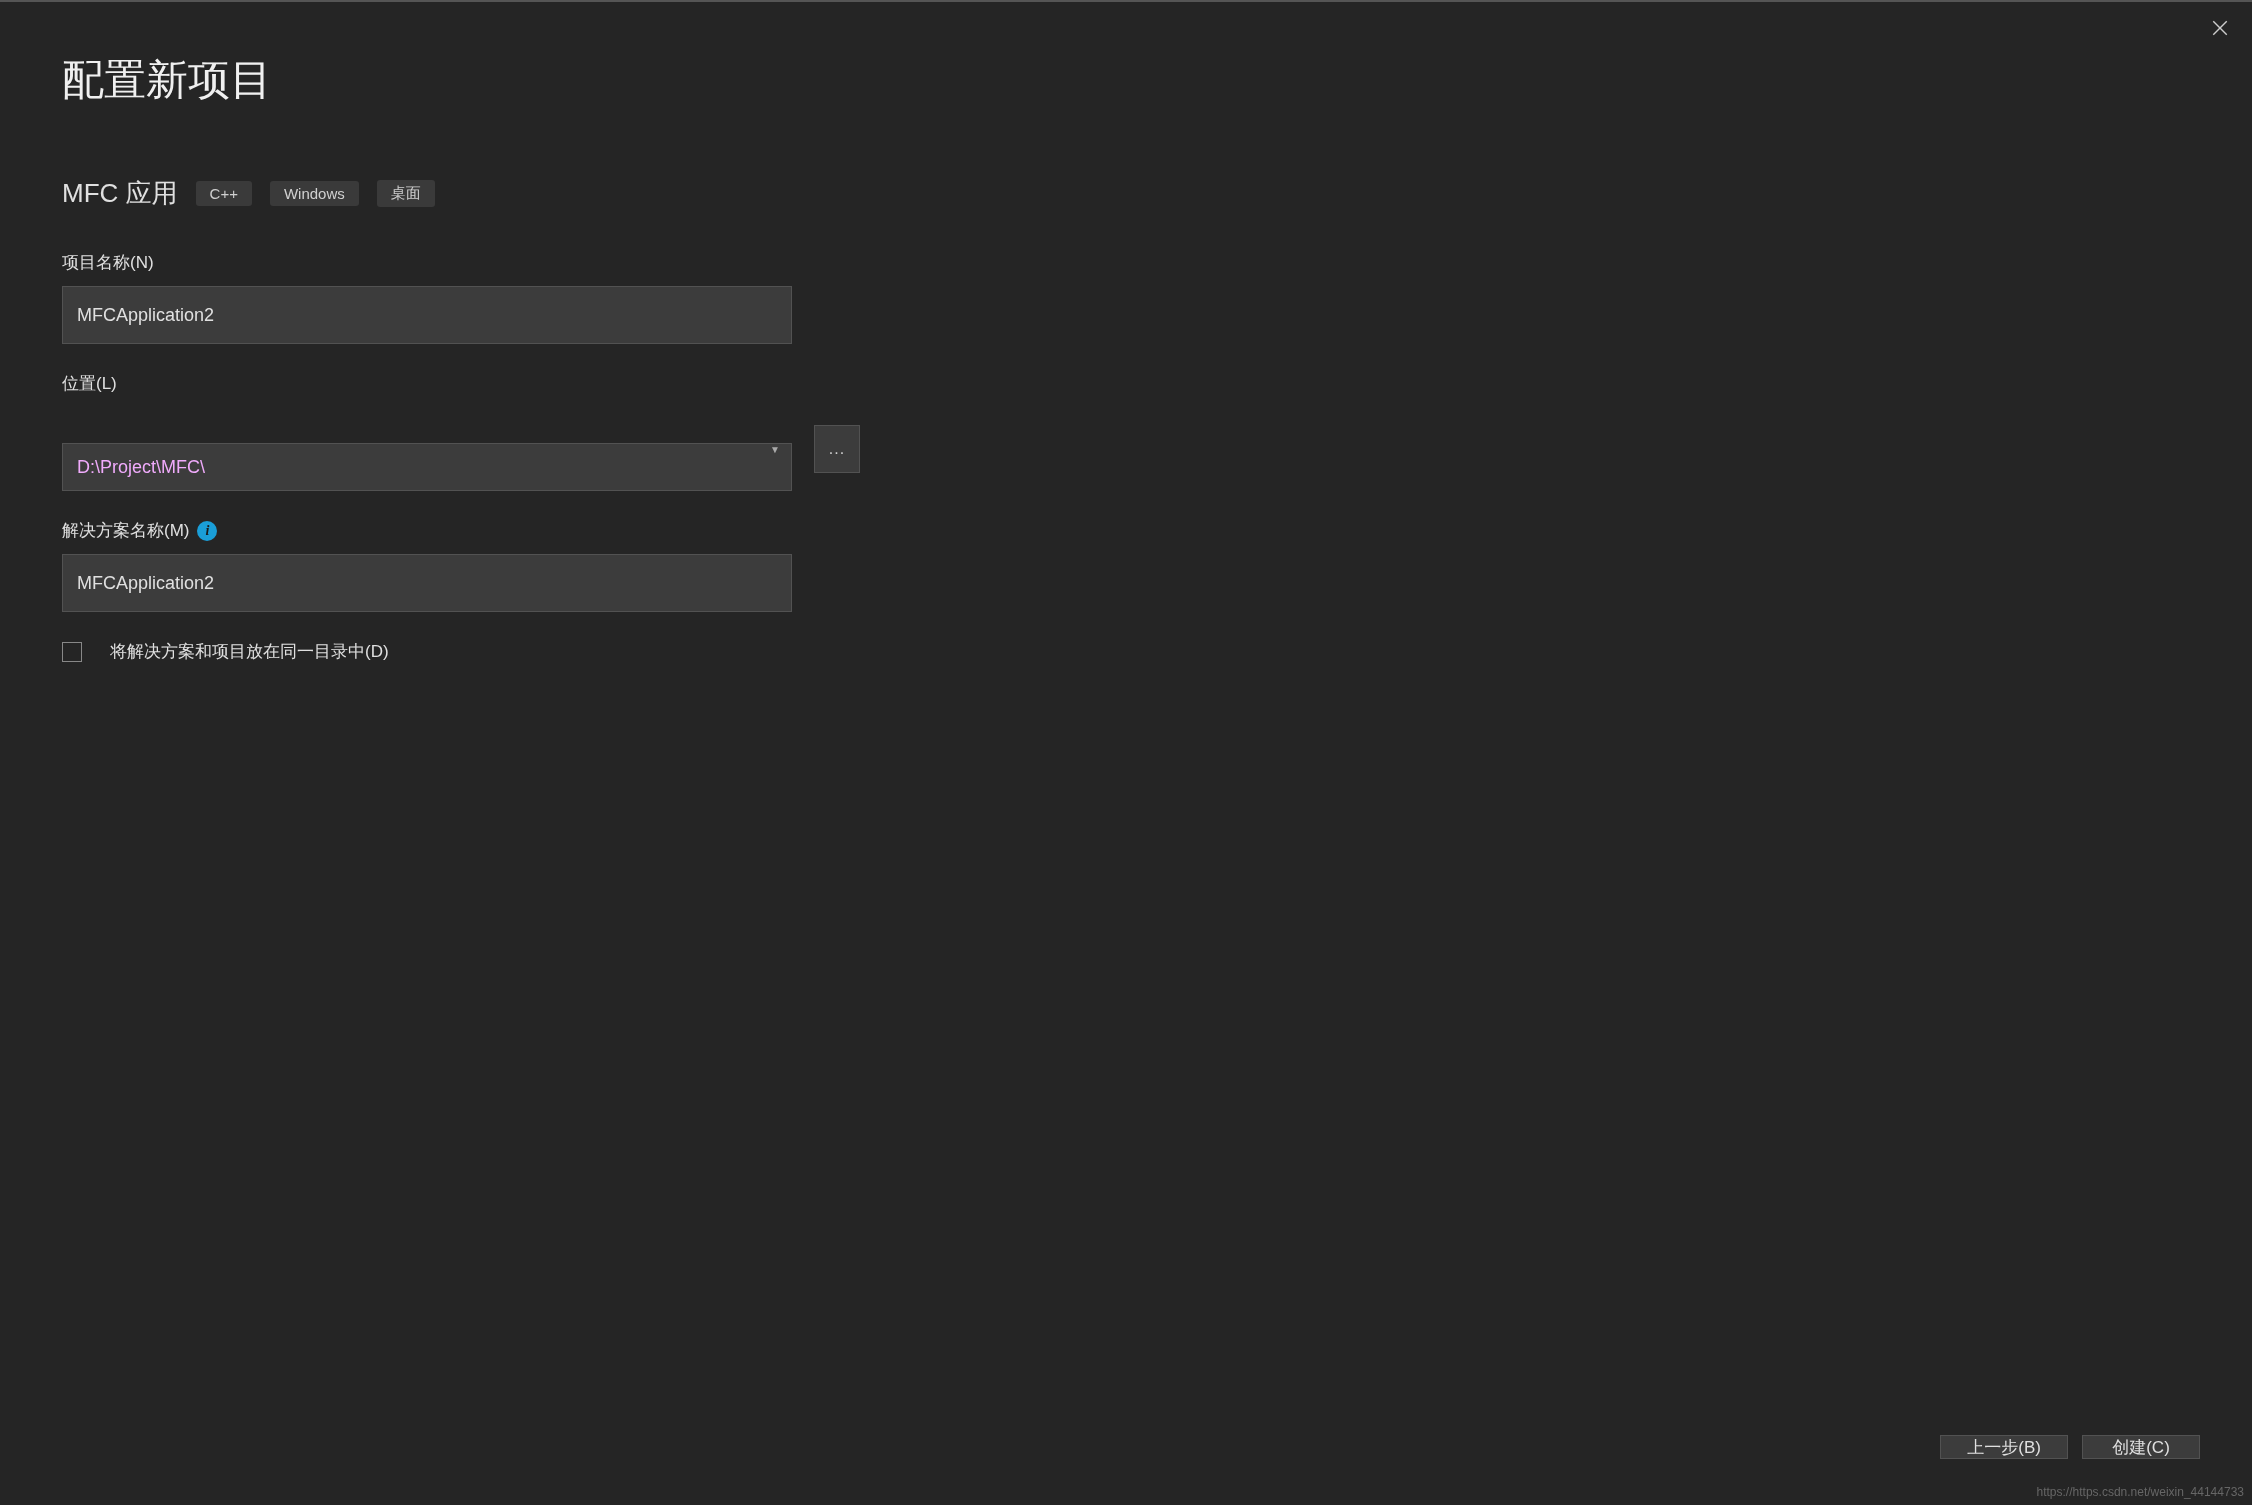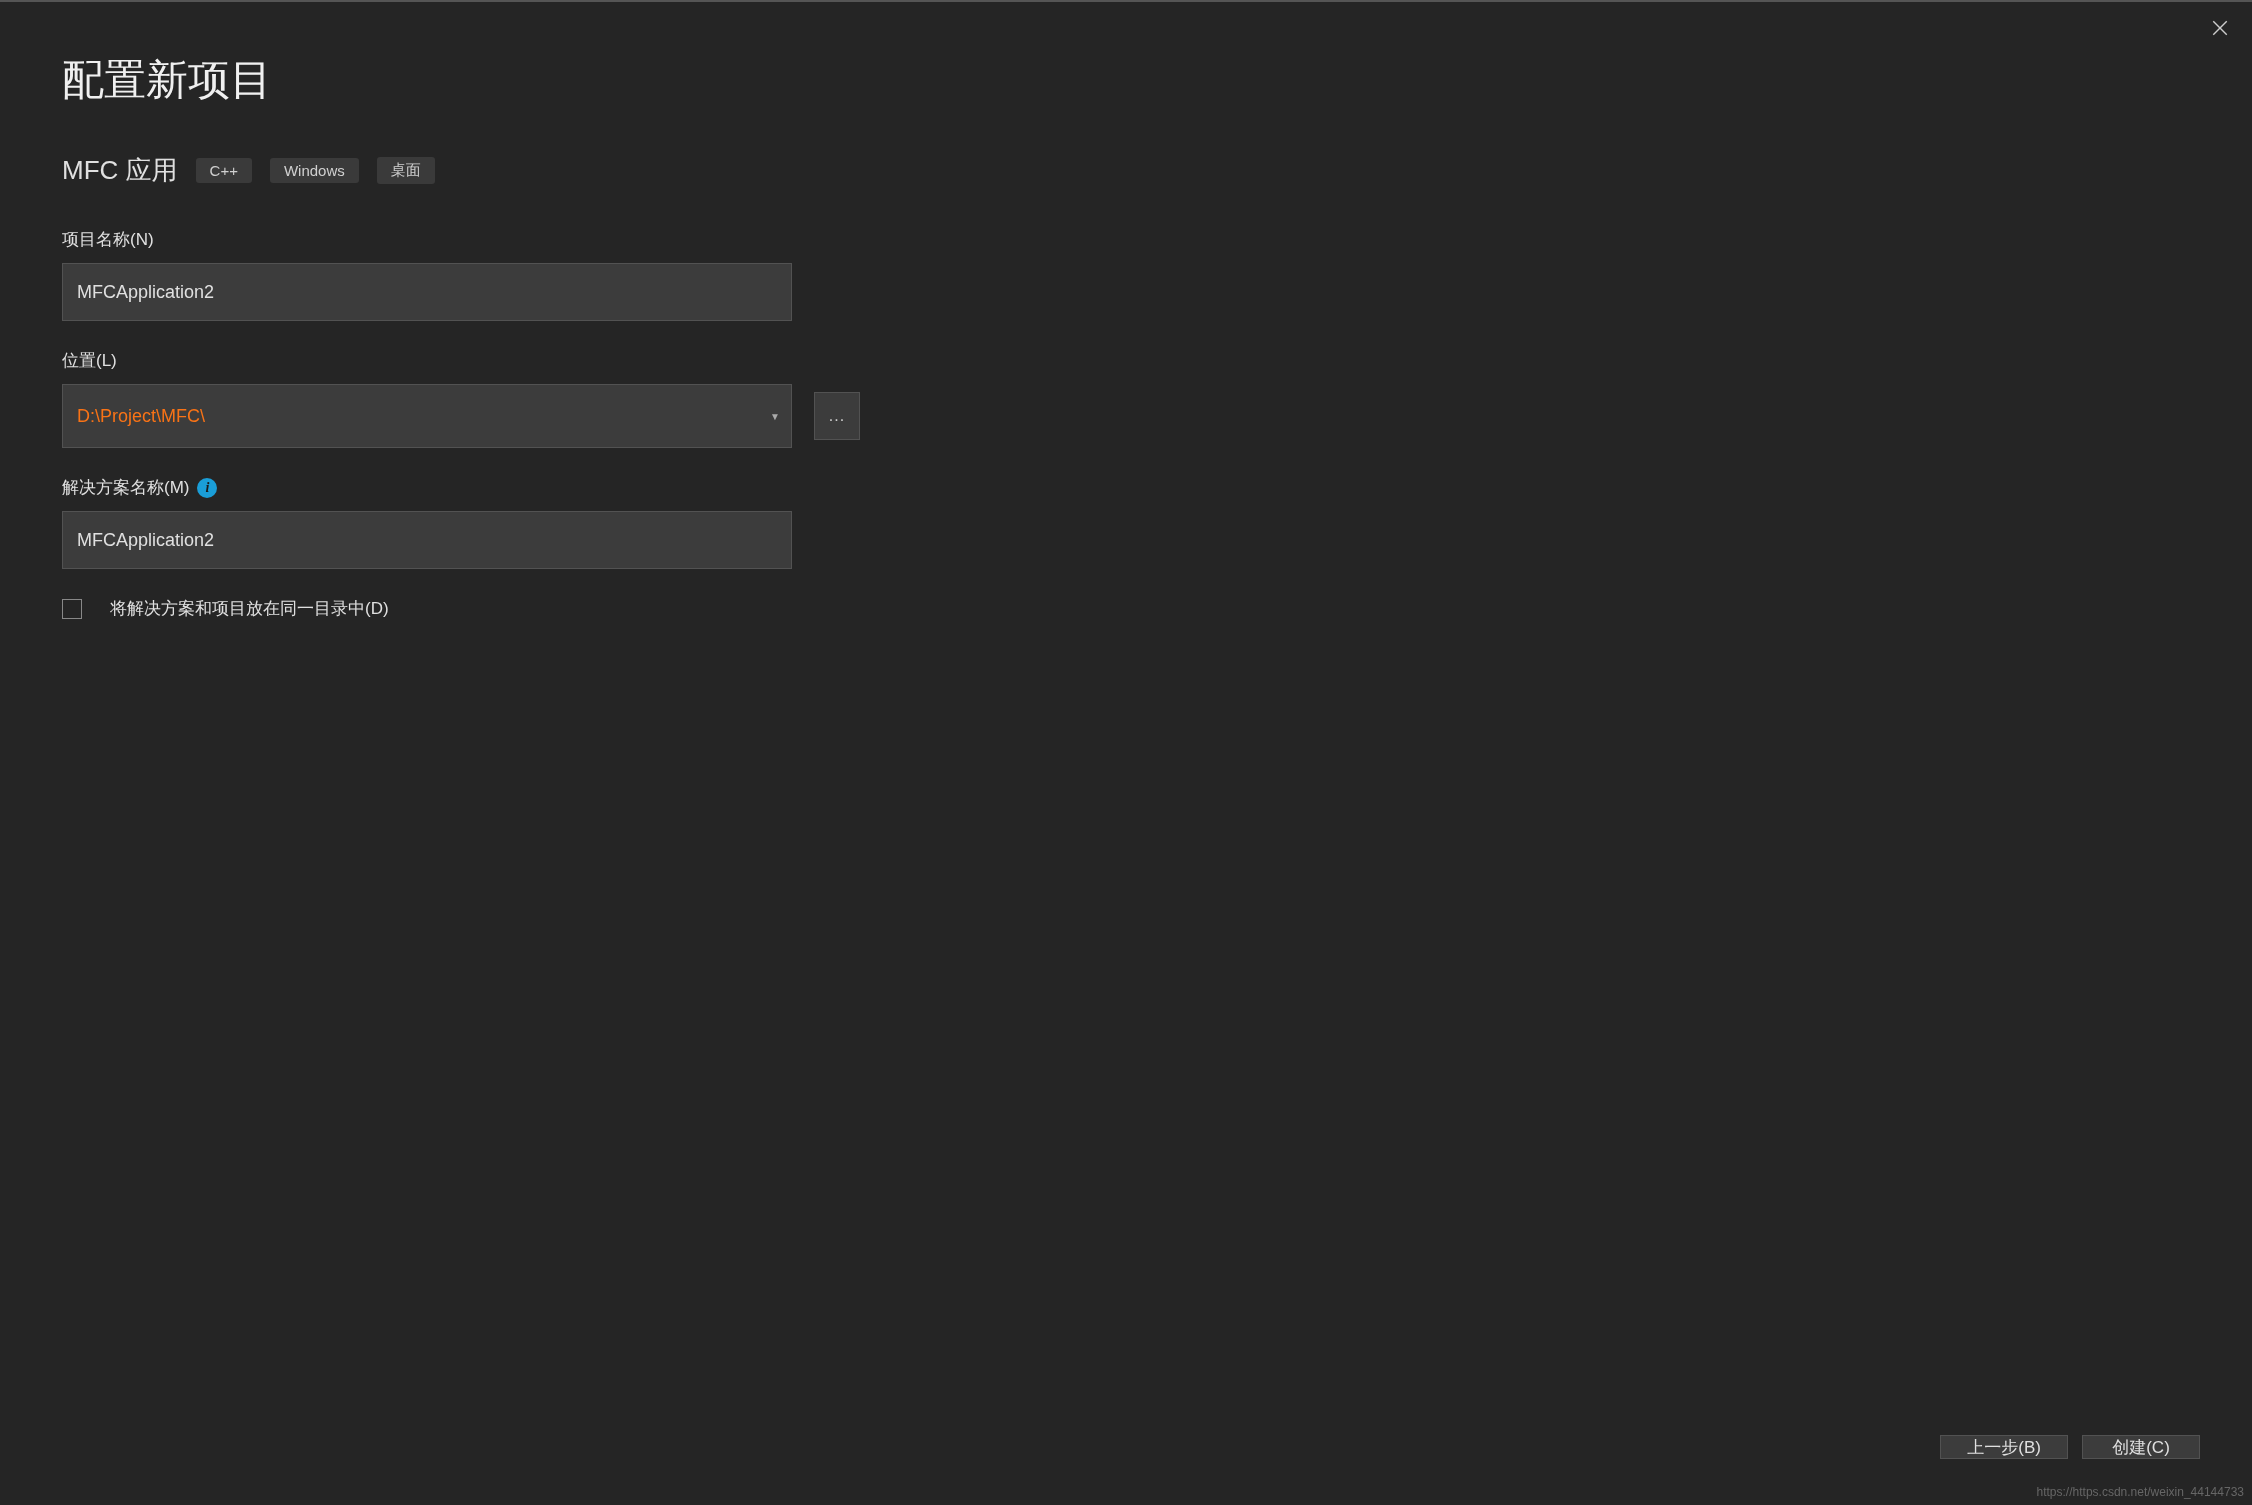--- a/index.html
+++ b/index.html
@@ -33,21 +33,21 @@
       width: 18px;
       height: 18px;
     }
     .content {
       padding: 50px 62px 0 62px;
     }
     .page-title {
       font-size: 42px;
       font-weight: 400;
       color: #f0f0f0;
-      margin-bottom: 45px;
+      margin-bottom: 68px;
     }
     .template-row {
       display: flex;
       align-items: center;
       gap: 18px;
       margin-bottom: 40px;
       margin-top: 24px;
     }
     .template-name {
       font-size: 26px;
@@ -102,29 +102,30 @@
       gap: 22px;
       align-items: center;
     }
     .select-wrapper {
       position: relative;
       width: 730px;
     }
     .select-input {
       background-color: #3c3c3c;
       border: 1px solid #525252;
-      color: #f97316;
+      color: #f0abfc;
       font-size: 18px;
       padding: 12px 14px;
       width: 100%;
-      height: 64px;
+      height: 48px;
       outline: none;
       appearance: none;
       font-family: inherit;
       cursor: pointer;
+      margin-top: 36px;
     }
     .select-arrow {
       position: absolute;
       right: 12px;
       top: 50%;
       transform: translateY(-50%);
       pointer-events: none;
       color: #aaa;
       font-size: 10px;
     }

